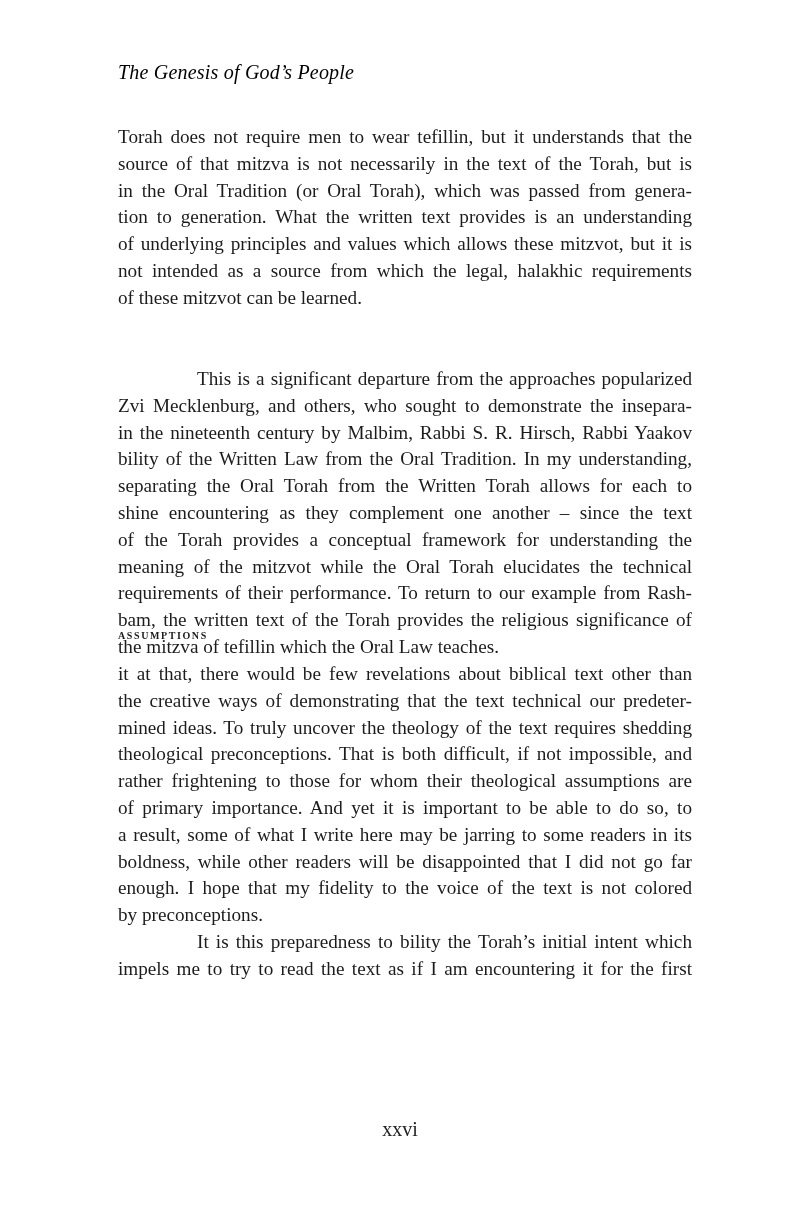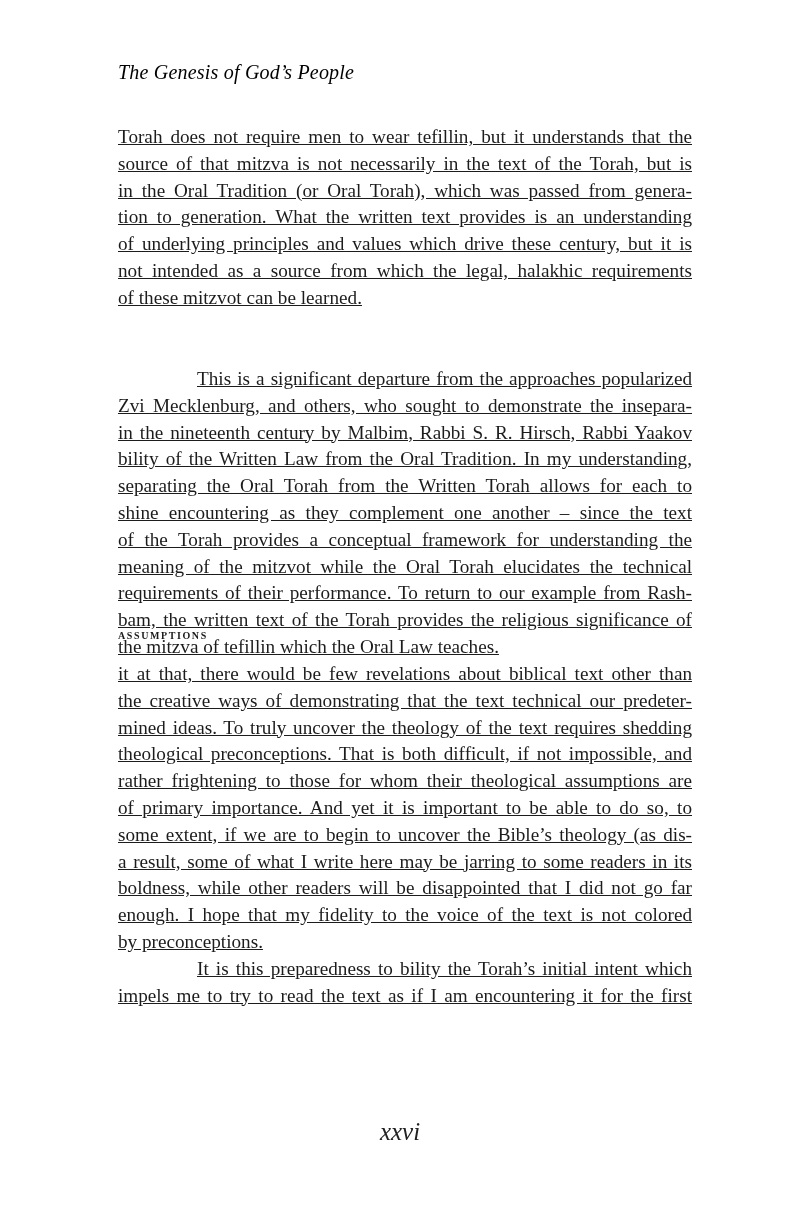--- a/index.html
+++ b/index.html
@@ -32,21 +32,20 @@
     }
     .line {
       display: block;
       height: 26.8px;
       line-height: 26.8px;
       font-size: 19.2px;
       white-space: nowrap;
       text-align: justify;
       text-align-last: justify;
       color: #1c1c1c;
-      text-decoration: underline;
     }
     .line.last {
       text-align-last: left;
     }
     .line.indent {
       padding-left: 79px;
     }
     #block1 { top: 124px; }
     #block2 { top: 366px; }
     .section-heading {
@@ -58,37 +57,36 @@
       letter-spacing: 1.6px;
       color: #1a1a1a;
     }
     #block3 { top: 661px; }
     .folio {
       position: absolute;
       left: 0;
       width: 800px;
       top: 1118px;
       text-align: center;
-      font-style: italic;
-      font-size: 25px;
+      font-size: 20px;
       color: #222;
     }
   </style>
 </head>
 <body>
 
 <div>
   <div class="running-head">The Genesis of God’s People</div>
 
   <div class="text-block" id="block1">
       <span class="line">Torah does not require men to wear tefillin, but it understands that the</span>
       <span class="line">source of that mitzva is not necessarily in the text of the Torah, but is</span>
       <span class="line">in the Oral Tradition (or Oral Torah), which was passed from genera-</span>
       <span class="line">tion to generation. What the written text provides is an understanding</span>
-      <span class="line">of underlying principles and values which drive these century, but it is</span>
+      <span class="line">of underlying principles and values which allows these mitzvot, but it is</span>
       <span class="line">not intended as a source from which the legal, halakhic requirements</span>
       <span class="line last">of these mitzvot can be learned.</span>
     </div>
   <div class="text-block" id="block2">
       <span class="line indent">This is a significant departure from the approaches popularized</span>
       <span class="line">Zvi Mecklenburg, and others, who sought to demonstrate the insepara-</span>
       <span class="line">in the nineteenth century by Malbim, Rabbi S. R. Hirsch, Rabbi Yaakov</span>
       <span class="line">bility of the Written Law from the Oral Tradition. In my understanding,</span>
       <span class="line">separating the Oral Torah from the Written Torah allows for each to</span>
       <span class="line">shine encountering as they complement one another – since the text</span>
@@ -102,21 +100,20 @@
   <div class="section-heading">ASSUMPTIONS</div>
 
   <div class="text-block" id="block3">
       <div>
         <span class="line">it at that, there would be few revelations about biblical text other than</span>
         <span class="line">the creative ways of demonstrating that the text technical our predeter-</span>
         <span class="line">mined ideas. To truly uncover the theology of the text requires shedding</span>
         <span class="line">theological preconceptions. That is both difficult, if not impossible, and</span>
         <span class="line">rather frightening to those for whom their theological assumptions are</span>
         <span class="line">of primary importance. And yet it is important to be able to do so, to</span>
-        <span class="line">some extent, if we are to begin to uncover the Bible’s theology (as dis-</span>
         <span class="line">a result, some of what I write here may be jarring to some readers in its</span>
         <span class="line">boldness, while other readers will be disappointed that I did not go far</span>
         <span class="line">enough. I hope that my fidelity to the voice of the text is not colored</span>
         <span class="line last">by preconceptions.</span>
       </div>
       <div>
         <span class="line indent">It is this preparedness to bility the Torah’s initial intent which</span>
         <span class="line">impels me to try to read the text as if I am encountering it for the first</span>
       </div>
     </div>

